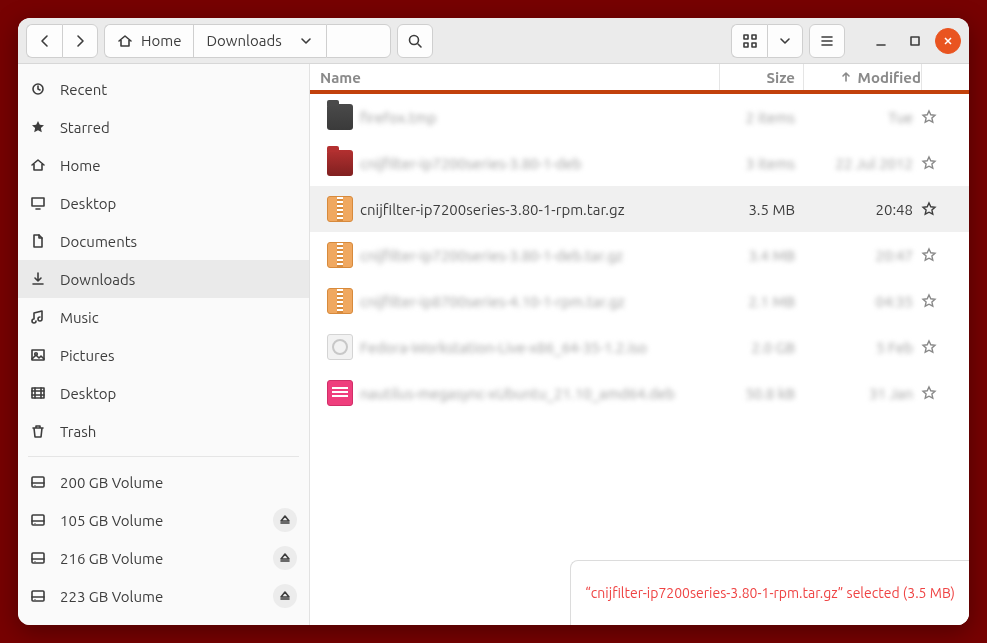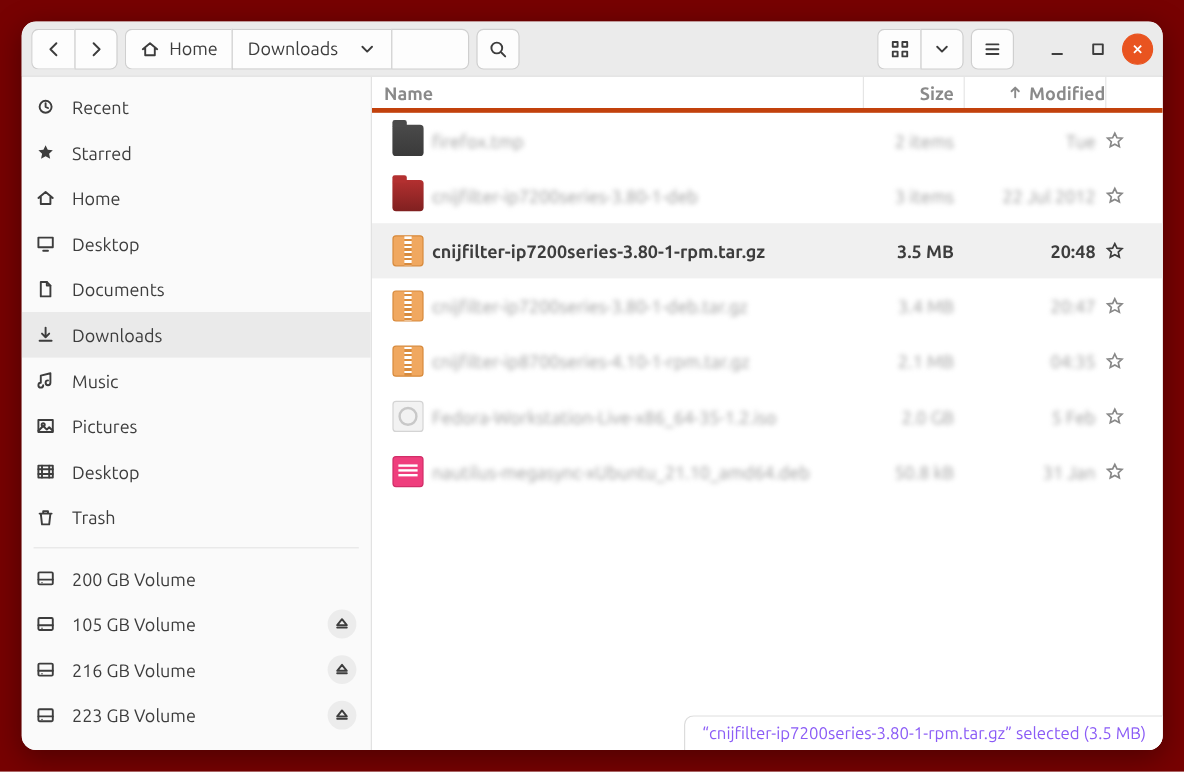--- a/index.html
+++ b/index.html
@@ -74,41 +74,41 @@
   .row {
     display: flex; align-items: center; height: 46px; padding: 0 10px;
     color: #9b9b9b;
   }
   .row .icon { width: 40px; display:flex; justify-content:center; }
   .row .name { flex: 1; filter: blur(2.4px); }
   .row .size { width: 84px; text-align: right; padding-right: 8px; filter: blur(2.4px);}
   .row .mod  { width: 118px; text-align: right; padding-right: 8px; filter: blur(2.4px);}
   .row .star { width: 38px; text-align: center; color: #888; }
   .row.selected { background: #f0f0f0; color: #3d3d3d; }
-  .row.selected .name, .row.selected .size, .row.selected .mod { filter: none; font-weight: 700; }
+  .row.selected .name, .row.selected .size, .row.selected .mod { filter: none; font-weight: 400; }
   .row.selected .star { color: #3d3d3d; }
 
   
   .fi { width: 26px; height: 26px; border-radius: 3px; position: relative; }
   .fi.folder { background: linear-gradient(#4a4a4a,#3a3a3a); }
   .fi.folder::before { content:""; position:absolute; left:0; top:-4px; width:12px; height:6px; border-radius:2px 2px 0 0; background:#4a4a4a;}
   .fi.folder.red { background: linear-gradient(#b33030,#802020); }
   .fi.folder.red::before { background:#b33030;}
   .fi.archive { background:#f0a860; border:1px solid #d78a3c;}
   .fi.archive::after { content:""; position:absolute; left:9px; top:0; width:6px; height:100%;
     background: repeating-linear-gradient(#fff 0 2px, #d78a3c 2px 4px); }
   .fi.iso { background:#f2f2f2; border:1px solid #d4d4d4;}
   .fi.iso::after { content:""; position:absolute; inset:4px; border-radius:50%; border:2px solid #c8c8c8;}
   .fi.deb { background:#ef3e7d; border:1px solid #d12e68;}
   .fi.deb::after { content:""; position:absolute; left:4px; right:4px; top:6px; height:2px; background:#fff; box-shadow:0 4px 0 #fff, 0 8px 0 #fff;}
 
   .statusbar {
     position: absolute; right: 0; bottom: 0;
     background: #fff; border: 1px solid #dcdcdc; border-right: none; border-bottom: none;
-    border-radius: 8px 0 0 0; padding: 6px 14px; font-size: 14px; color: #8b5cf6;
+    border-radius: 8px 0 0 0; padding: 24px 14px; font-size: 14px; color: #ef4444;
   }
 
   
   svg { display:block; }
   .ico { width:16px; height:16px; stroke:#3d3d3d; stroke-width:1.6; fill:none; stroke-linecap:round; stroke-linejoin:round;}
   .ico.muted { stroke:#8a8a8a; }
   .star-ico { width:16px; height:16px; fill:none; stroke:currentColor; stroke-width:1.4;}
 </style>
 </head>
 <body>

